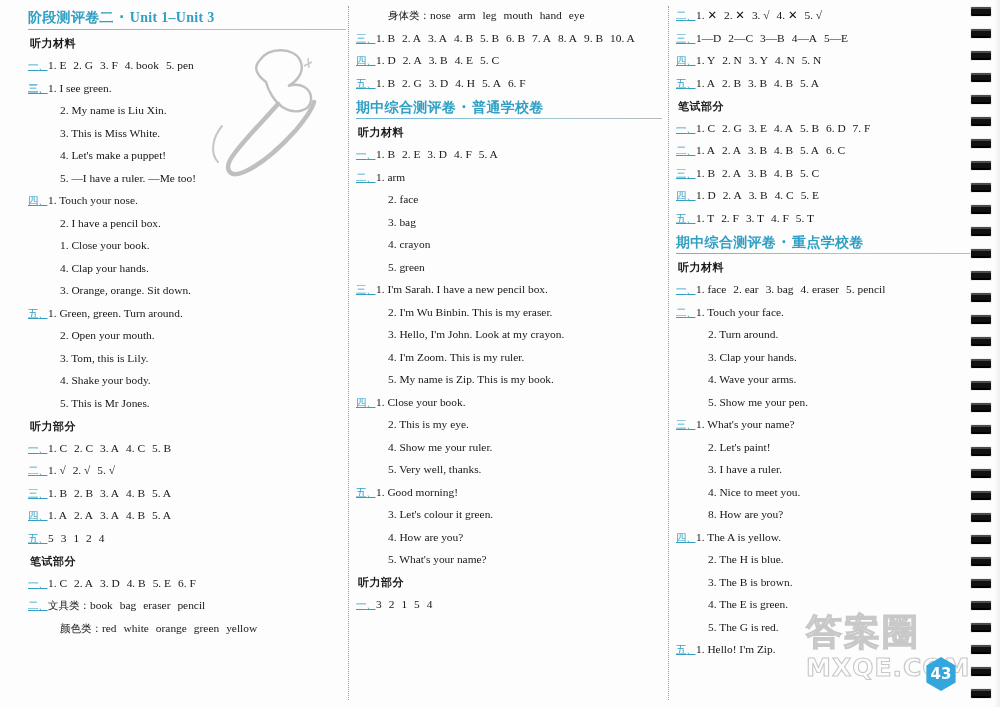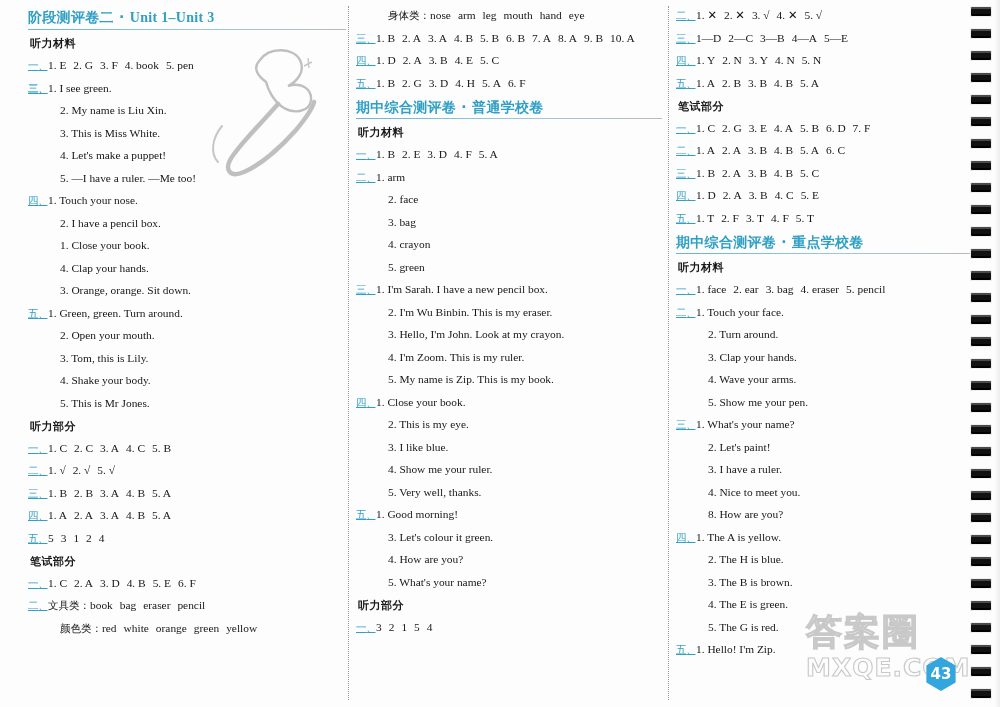--- a/index.html
+++ b/index.html
@@ -228,21 +228,20 @@
       <div class="line cont"><span class="body">3. bag</span></div>
       <div class="line cont"><span class="body">4. crayon</span></div>
       <div class="line cont"><span class="body">5. green</span></div>
       <div class="line"><span class="num">三<span class="dun">、</span></span><span class="body">1. I'm Sarah.  I have a new pencil box.</span></div>
       <div class="line cont"><span class="body">2. I'm Wu Binbin.  This is my eraser.</span></div>
       <div class="line cont"><span class="body">3. Hello, I'm John.  Look at my crayon.</span></div>
       <div class="line cont"><span class="body">4. I'm Zoom.  This is my ruler.</span></div>
       <div class="line cont"><span class="body">5. My name is Zip. This is my book.</span></div>
       <div class="line"><span class="num">四<span class="dun">、</span></span><span class="body">1. Close your book.</span></div>
       <div class="line cont"><span class="body">2. This is my eye.</span></div>
-      <div class="line cont"><span class="body">3. I like blue.</span></div>
       <div class="line cont"><span class="body">4. Show me your ruler.</span></div>
       <div class="line cont"><span class="body">5. Very well, thanks.</span></div>
       <div class="line"><span class="num">五<span class="dun">、</span></span><span class="body">1. Good morning!</span></div>
       <div class="line cont"><span class="body">3. Let's colour it green.</span></div>
       <div class="line cont"><span class="body">4. How are you?</span></div>
       <div class="line cont"><span class="body">5. What's your name?</span></div>
       <div class="sub-head">听力部分</div>
       <div class="line"><span class="num">一<span class="dun">、</span></span><span class="body">3<span class="cn-in"><span class="sp"></span></span>2<span class="cn-in"><span class="sp"></span></span>1<span class="cn-in"><span class="sp"></span></span>5<span class="cn-in"><span class="sp"></span></span>4</span></div>
     </div>
   <div class="col" id="col3">

